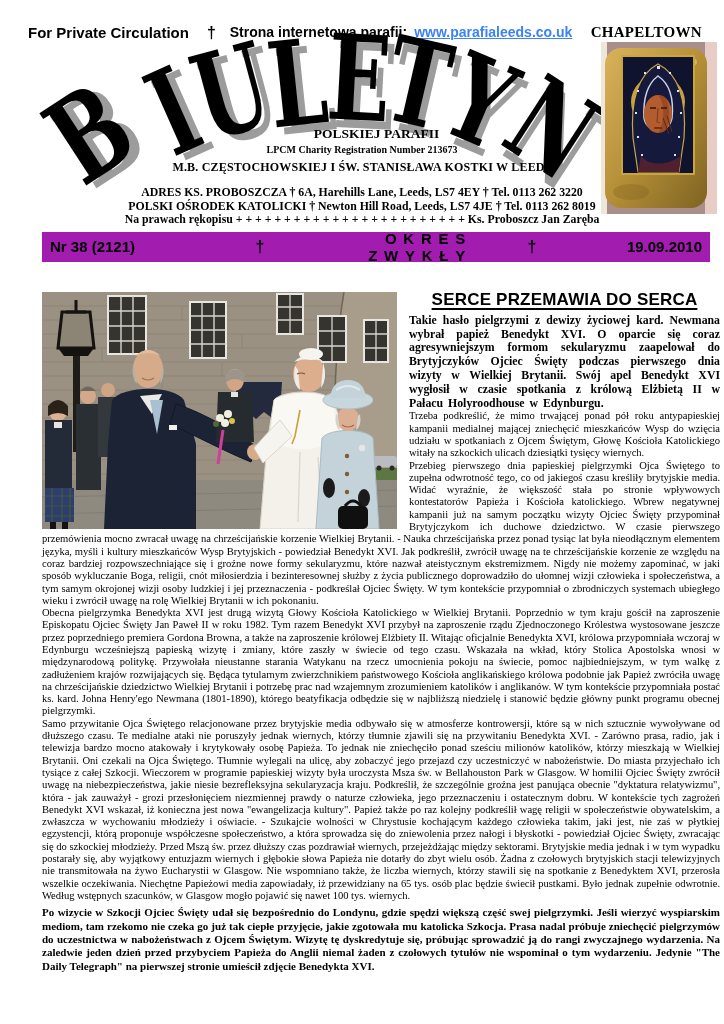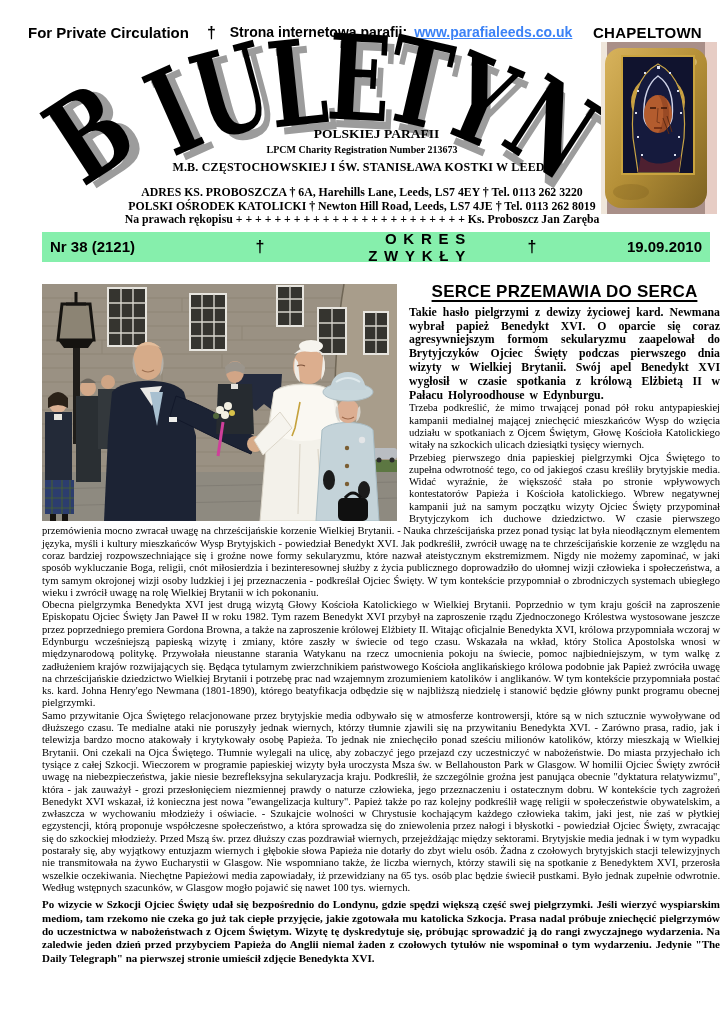--- a/index.html
+++ b/index.html
@@ -4,21 +4,21 @@
 <style>
   html,body{margin:0;padding:0;width:724px;height:1024px;background:#fff;overflow:hidden;}
   body{font-family:"Liberation Serif",serif;color:#000;}
 
   
   .topline{display:flex;align-items:flex-start;padding:24px 22px 0 28px;
            font-family:"Liberation Sans",sans-serif;font-weight:bold;font-size:15px;}
   .topline .dag{margin:0 14px 0 18px;font-size:16px;}
   .topline .site{display:flex;gap:7px;align-items:baseline;font-size:14px;}
   .topline .url{color:#3b82f6;text-decoration:underline;}
-  .topline .district{margin-left:auto;letter-spacing:.3px;}
+  .topline .district{margin-left:auto;letter-spacing:.3px;font-family:Liberation Serif, serif;}
 
   
   .masthead{position:relative;height:140px;}
   .mh-letter{position:absolute;font-family:"DejaVu Serif",serif;font-weight:bold;
              font-size:118px;line-height:1;color:#000;text-shadow:10px 8px 0 #9c9c9c;z-index:1;}
   .l0{left:40px;top:33px;transform:rotate(-33deg) scaleX(.70);}
   .l1{left:146px;top:11px;transform:rotate(-24deg) scaleX(.70);}
   .l2{left:180px;top:-9px;transform:rotate(-15deg) scaleX(.70);}
   .l3{left:256px;top:-17px;transform:rotate(-6deg) scaleX(.70);}
   .l4{left:314px;top:-22px;transform:rotate(3deg) scaleX(.70);}
@@ -29,29 +29,29 @@
   .org1{font-size:13.5px;line-height:16px;padding-left:29px;}
   .org2{font-size:10px;line-height:16px;}
   .org3{font-size:12px;line-height:18px;letter-spacing:.2px;}
   .icon-madonna{position:absolute;right:7px;top:0;width:116px;height:172px;z-index:3;}
 
   
   .addr{text-align:center;font-weight:bold;margin-top:4px;}
   .addr div{font-size:11.8px;line-height:13.6px;}
 
   
-  .bar{margin:5px 14px 0 42px;height:30px;background:#86efac;display:flex;align-items:center;
+  .bar{margin:5px 14px 0 42px;height:30px;background:#a21caf;display:flex;align-items:center;
        font-family:"Liberation Sans",sans-serif;font-weight:bold;font-size:15px;padding:0 8px;}
   .bar .num{width:150px;}
   .bar .dag{width:120px;text-align:center;font-size:16px;}
   .bar .season{flex:1;text-align:right;letter-spacing:.45em;word-spacing:.3em;}
   .bar .date{width:110px;text-align:right;}
 
   
-  .article{margin:20px 4px 0 42px;}
+  .article{margin:28px 4px 0 42px;}
   .photo{float:left;width:355px;height:237px;margin:2px 12px 4px 0;display:block;}
   .a-title{font-family:"Liberation Sans",sans-serif;font-weight:bold;font-size:17px;
            text-align:center;margin:0 0 4px 0;text-decoration:underline;
            text-decoration-thickness:2px;text-underline-offset:3px;letter-spacing:.2px;}
   .article p{margin:0;text-align:justify;}
   .lead{font-weight:bold;font-size:11.8px;line-height:13.8px;word-spacing:2px;}
   .bodyp{font-size:10.6px;line-height:12.3px;letter-spacing:-.05px;}
   .closing{font-weight:bold;font-size:11px;line-height:13.4px;margin-top:4px !important;}
 </style>
 </head>

